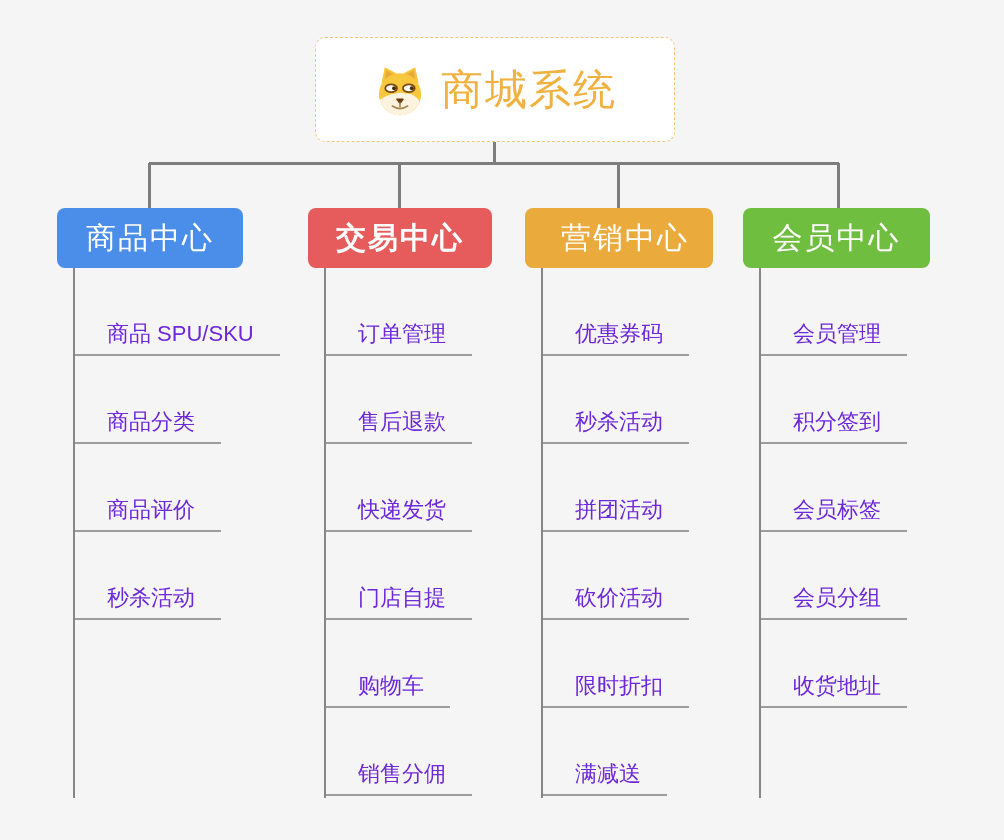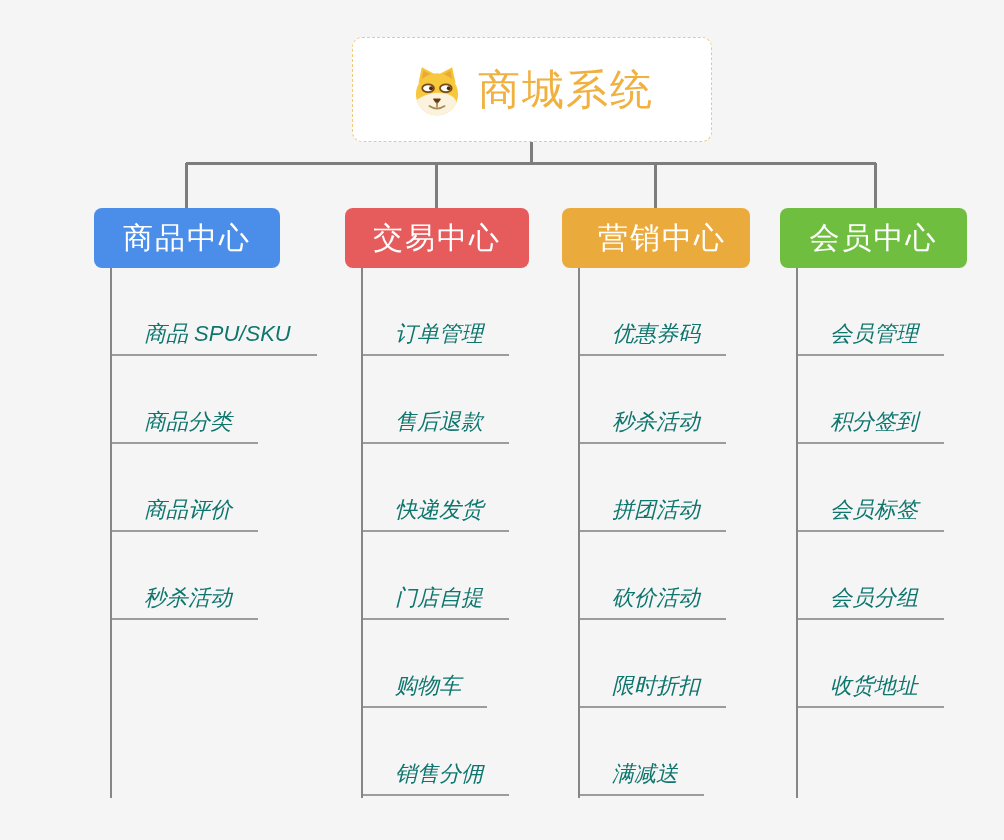--- a/index.html
+++ b/index.html
@@ -3,21 +3,21 @@
 <meta charset="utf-8">
 <style>
   html, body { margin: 0; padding: 0; }
   body {
     width: 1004px; height: 840px;
     background: #f5f5f5;
     font-family: "Liberation Sans", "DejaVu Sans", sans-serif;
     overflow: hidden;
     position: relative;
   }
-  .canvas { position: absolute; inset: 0; margin-left: 37px; }
+  .canvas { position: absolute; inset: 0; }
 
   
   .root-node {
     position: absolute;
     left: 315px; top: 37px;
     width: 360px; height: 105px;
     background: #ffffff;
     border: 1px dashed #f2c878;
     border-radius: 10px;
     box-sizing: border-box;
@@ -73,23 +73,22 @@
     width: fit-content;
     height: 88px;
     box-sizing: border-box;
     border-bottom: 2px solid #9c9c9c;
     padding: 0 26px 5px 34px;
     display: flex; align-items: flex-end;
     white-space: nowrap;
   }
   .sub-item span {
     font-size: 22px;
-    color: #0f766e;
+    color: #6d28d9;
     line-height: 1.3;
-    font-style: italic;
   }
 </style>
 </head>
 <body>
 
 <div class="canvas">
 
   <div class="connector conn-stub"></div>
   <div class="connector conn-bus"></div>
   <div class="connector conn-drop drop-0"></div>
@@ -142,21 +141,21 @@
       </div>
     <div class="sub-item">
         <span>商品评价</span>
       </div>
     <div class="sub-item">
         <span>秒杀活动</span>
       </div>
   </div>
 
   <div class="branch-col col-1">
-    <div class="branch-header" style="background-color: rgb(230, 91, 91);">交易中心</div>
+    <div class="branch-header" style="background-color: rgb(230, 91, 91); font-weight: bold;">交易中心</div>
     <div class="vline"></div>
     <div class="sub-item">
         <span>订单管理</span>
       </div>
     <div class="sub-item">
         <span>售后退款</span>
       </div>
     <div class="sub-item">
         <span>快递发货</span>
       </div>

